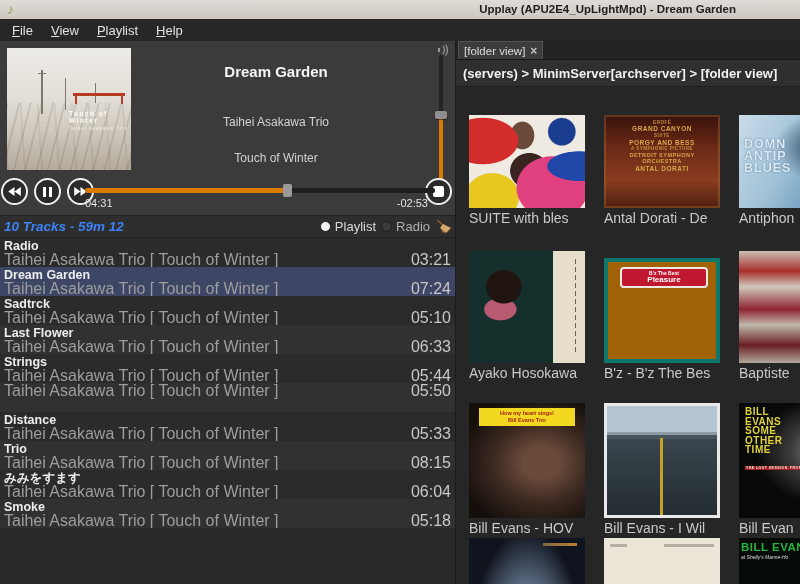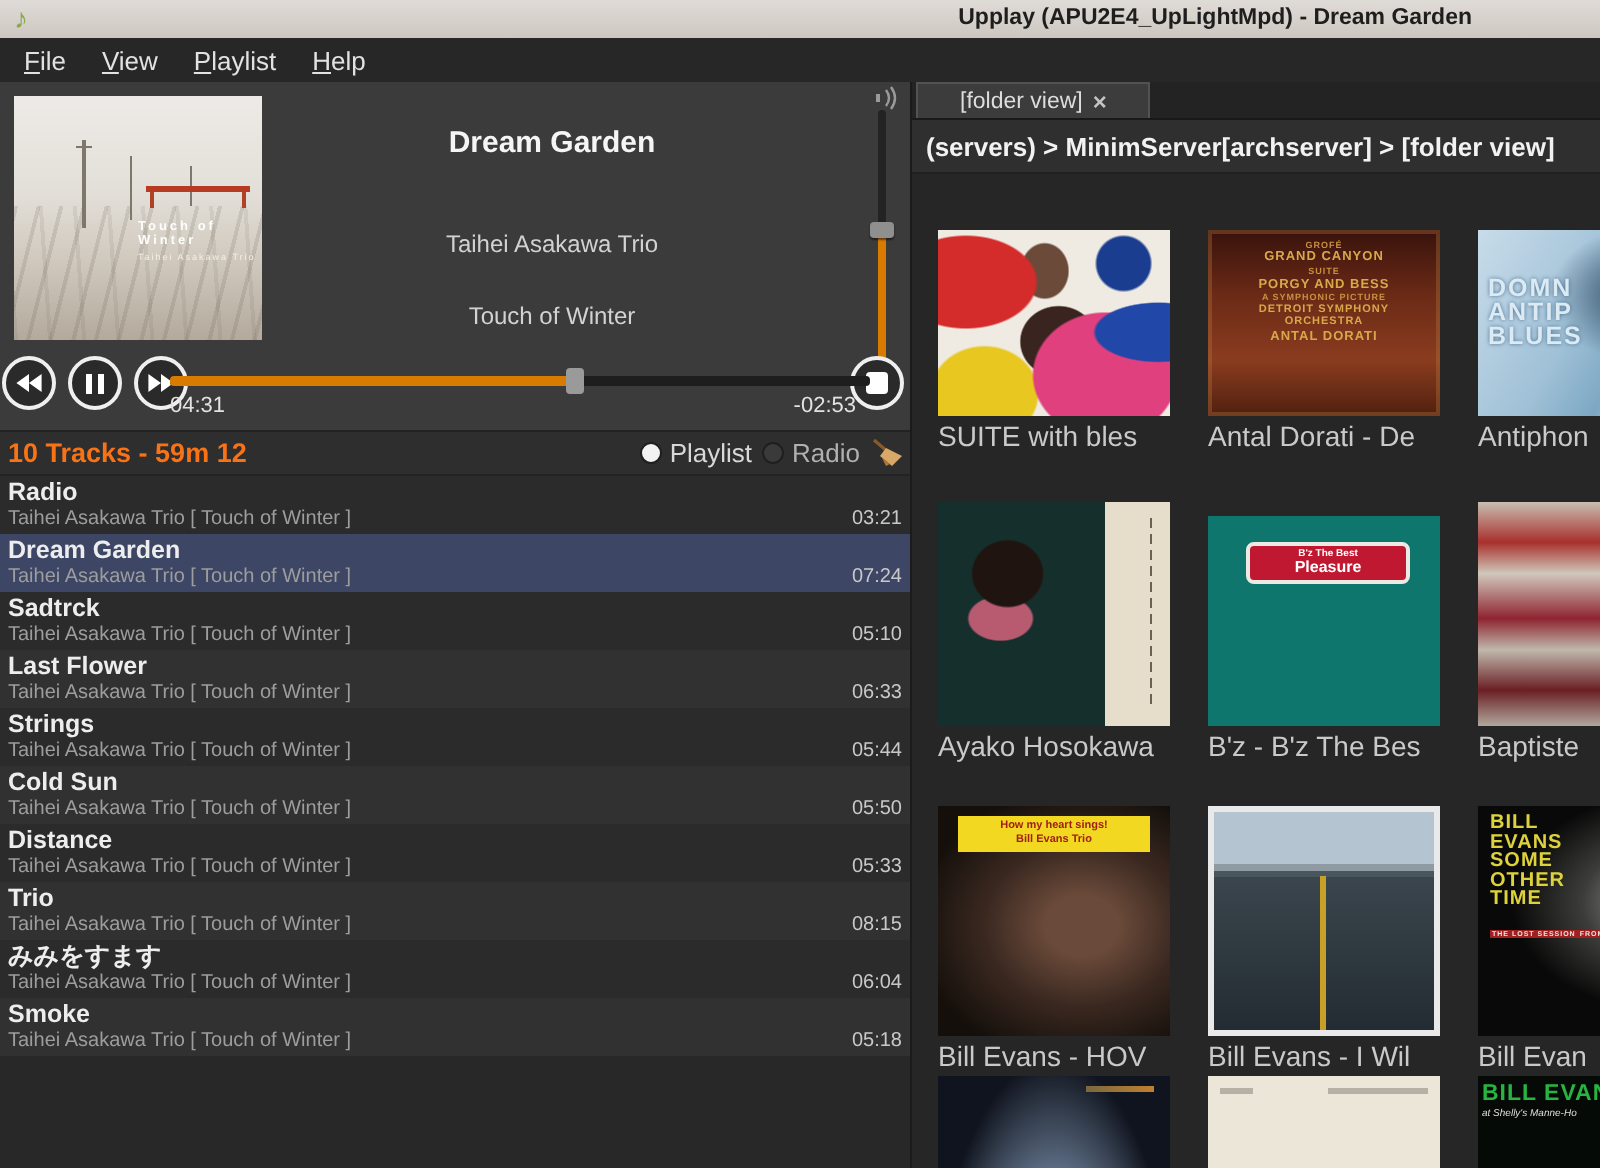--- a/index.html
+++ b/index.html
@@ -59,41 +59,41 @@
   .progress{position:absolute;left:85px;right:20px;top:147px;height:5px;background:#1e1e1e;
             border-radius:2px;}
   .progress-fill{height:100%;background:#d97b00;border-radius:2px;}
   .progress-handle{position:absolute;top:-4px;width:9px;height:13px;margin-left:-5px;
                    background:#9a9a9a;border-radius:2px;}
   .time{position:absolute;top:156px;font-size:11px;color:#e2e2e2;}
   .time-elapsed{left:85px;} .time-remaining{right:27px;}
   
   .pl-header{height:21px;flex:none;background:#2e2e2e;display:flex;align-items:center;
              border-top:1px solid #222;border-bottom:1px solid #222;}
-  .pl-summary{font-size:13.5px;font-weight:bold;color:#f97316;padding-left:4px;white-space:nowrap;}
+  .pl-summary{font-size:13.5px;font-weight:bold;color:#3b82f6;padding-left:4px;white-space:nowrap;font-style:italic;}
   .modes{margin-left:auto;display:flex;align-items:center;gap:5px;padding-right:3px;}
   .radio-opt{display:flex;align-items:center;gap:4px;font-size:13px;color:#d8d8d8;}
   .radio-dot{width:9px;height:9px;border-radius:50%;background:#3a3a3a;border:1px solid #1f1f1f;}
   .radio-dot.on{background:#f2f2f2;}
   .radio-opt.off{color:#b0b0b0;}
   
   .tracks{flex:1;background:#282828;overflow:hidden;}
   .track{height:29px;box-sizing:border-box;padding:1px 4px 0 4px;overflow:hidden;}
   .track:nth-child(odd){background:#2b2b2b;}
   .track:nth-child(even){background:#313131;}
   .track.selected{background:#3d4765;}
   .t-title{font-size:12.5px;font-weight:bold;color:#ededed;line-height:14px;white-space:nowrap;}
-  .t-sub{display:flex;justify-content:space-between;font-size:10px;color:#9d9d9d;
+  .t-sub{display:flex;justify-content:space-between;font-size:16px;color:#9d9d9d;
          line-height:13px;white-space:nowrap;}
   .t-dur{color:#c8c8c8;padding-left:14px;}
   
   .tabbar{height:18px;flex:none;background:#232323;display:flex;align-items:flex-end;
           border-bottom:1px solid #191919;}
   .tab{margin-left:2px;background:#3c3c3c;color:#dddddd;font-size:11.5px;height:17px;
-       padding:0 21px;display:flex;gap:5px;align-items:center;border:1px solid #525252;
+       padding:0 5px;display:flex;gap:5px;align-items:center;border:1px solid #525252;
        border-bottom:none;white-space:nowrap;}
   .tab-close{color:#c4c4c4;font-size:12px;font-weight:bold;line-height:12px;}
   .crumb{height:26px;flex:none;background:#2f2f2f;color:#f2f2f2;font-weight:bold;font-size:13px;
          display:flex;align-items:center;padding-left:7px;white-space:nowrap;overflow:hidden;
          border-bottom:1px solid #202020;}
   .grid{flex:1;padding:6px 0 0 13px;overflow:hidden;background:#262626;}
   .grow{display:flex;}
   .grow.r1{height:135px;} .grow.r2{height:155px;} .grow.r3{height:155px;}
   .grow.r4{height:49px;overflow:hidden;}
   .cell{width:135px;flex:none;display:flex;flex-direction:column;justify-content:flex-end;
@@ -125,21 +125,21 @@
     linear-gradient(120deg,#c8dcea 0%,#9fc0d6 45%,#7da8c4 65%,#b8d2e2 100%);}
   .antiphone .lines{top:26%;left:5px;}
   .antiphone .cover-line{color:#dceaf4;font-weight:800;font-size:12.5px;line-height:.95;
     letter-spacing:1px;text-shadow:0 0 2px #4a7090;}
   .ayako{height:112px;background:
     radial-gradient(ellipse at 30% 32%,#1f1410 0 15%,transparent 16%),
     radial-gradient(ellipse at 27% 52%,#b85a70 0 13%,transparent 14%),
     linear-gradient(90deg,#15302c 0 72%,#e6ddcb 72% 100%);}
   .ayako:after{content:"";position:absolute;right:9px;top:8px;bottom:8px;width:1px;
     background:repeating-linear-gradient(180deg,#6a6054 0 5px,transparent 5px 8px);}
-  .bz{height:105px;background:#0f766e;box-sizing:border-box;border:8px solid #0f766e;}
+  .bz{height:105px;background:#a16207;box-sizing:border-box;border:4px solid #0f766e;}
   .bz .lines{top:5px;left:11%;width:78%;background:#c01830;border:2px solid #eceae2;
     border-radius:4px;text-align:center;padding:1px 0 2px;}
   .bz .cover-line{color:#fff;font-weight:bold;font-size:8px;line-height:1;}
   .bz .cover-line.sm{font-size:5px;line-height:1.2;}
   .baptiste{height:112px;background:linear-gradient(180deg,#c8beb2 0%,#a8302c 18%,#d0c8bc 32%,
     #8f2430 52%,#c0b8ac 66%,#6a1f24 84%,#b0a89c 100%);}
   .howmyheart{height:115px;background:
     radial-gradient(ellipse at 62% 52%,#6a4a3a 0 18%,#3a2820 48%,#140f0b 82%),#0e0906;}
   .howmyheart .lines{top:5px;left:9%;width:82%;background:#f2d820;text-align:center;padding:2px 0;}
   .howmyheart .cover-line{color:#a02018;font-weight:bold;font-size:5.5px;line-height:1.3;}
@@ -305,21 +305,20 @@
 
   <div class="track">
     <div class="t-title">Strings</div>
     <div class="t-sub">
       <span class="t-artist">Taihei Asakawa Trio  [ Touch of Winter ]</span>
       <span class="t-dur">05:44</span>
     </div>
   </div>
 
   <div class="track">
-    <div class="t-title">Cold Sun</div>
     <div class="t-sub">
       <span class="t-artist">Taihei Asakawa Trio  [ Touch of Winter ]</span>
       <span class="t-dur">05:50</span>
     </div>
   </div>
 
   <div class="track">
     <div class="t-title">Distance</div>
     <div class="t-sub">
       <span class="t-artist">Taihei Asakawa Trio  [ Touch of Winter ]</span>

